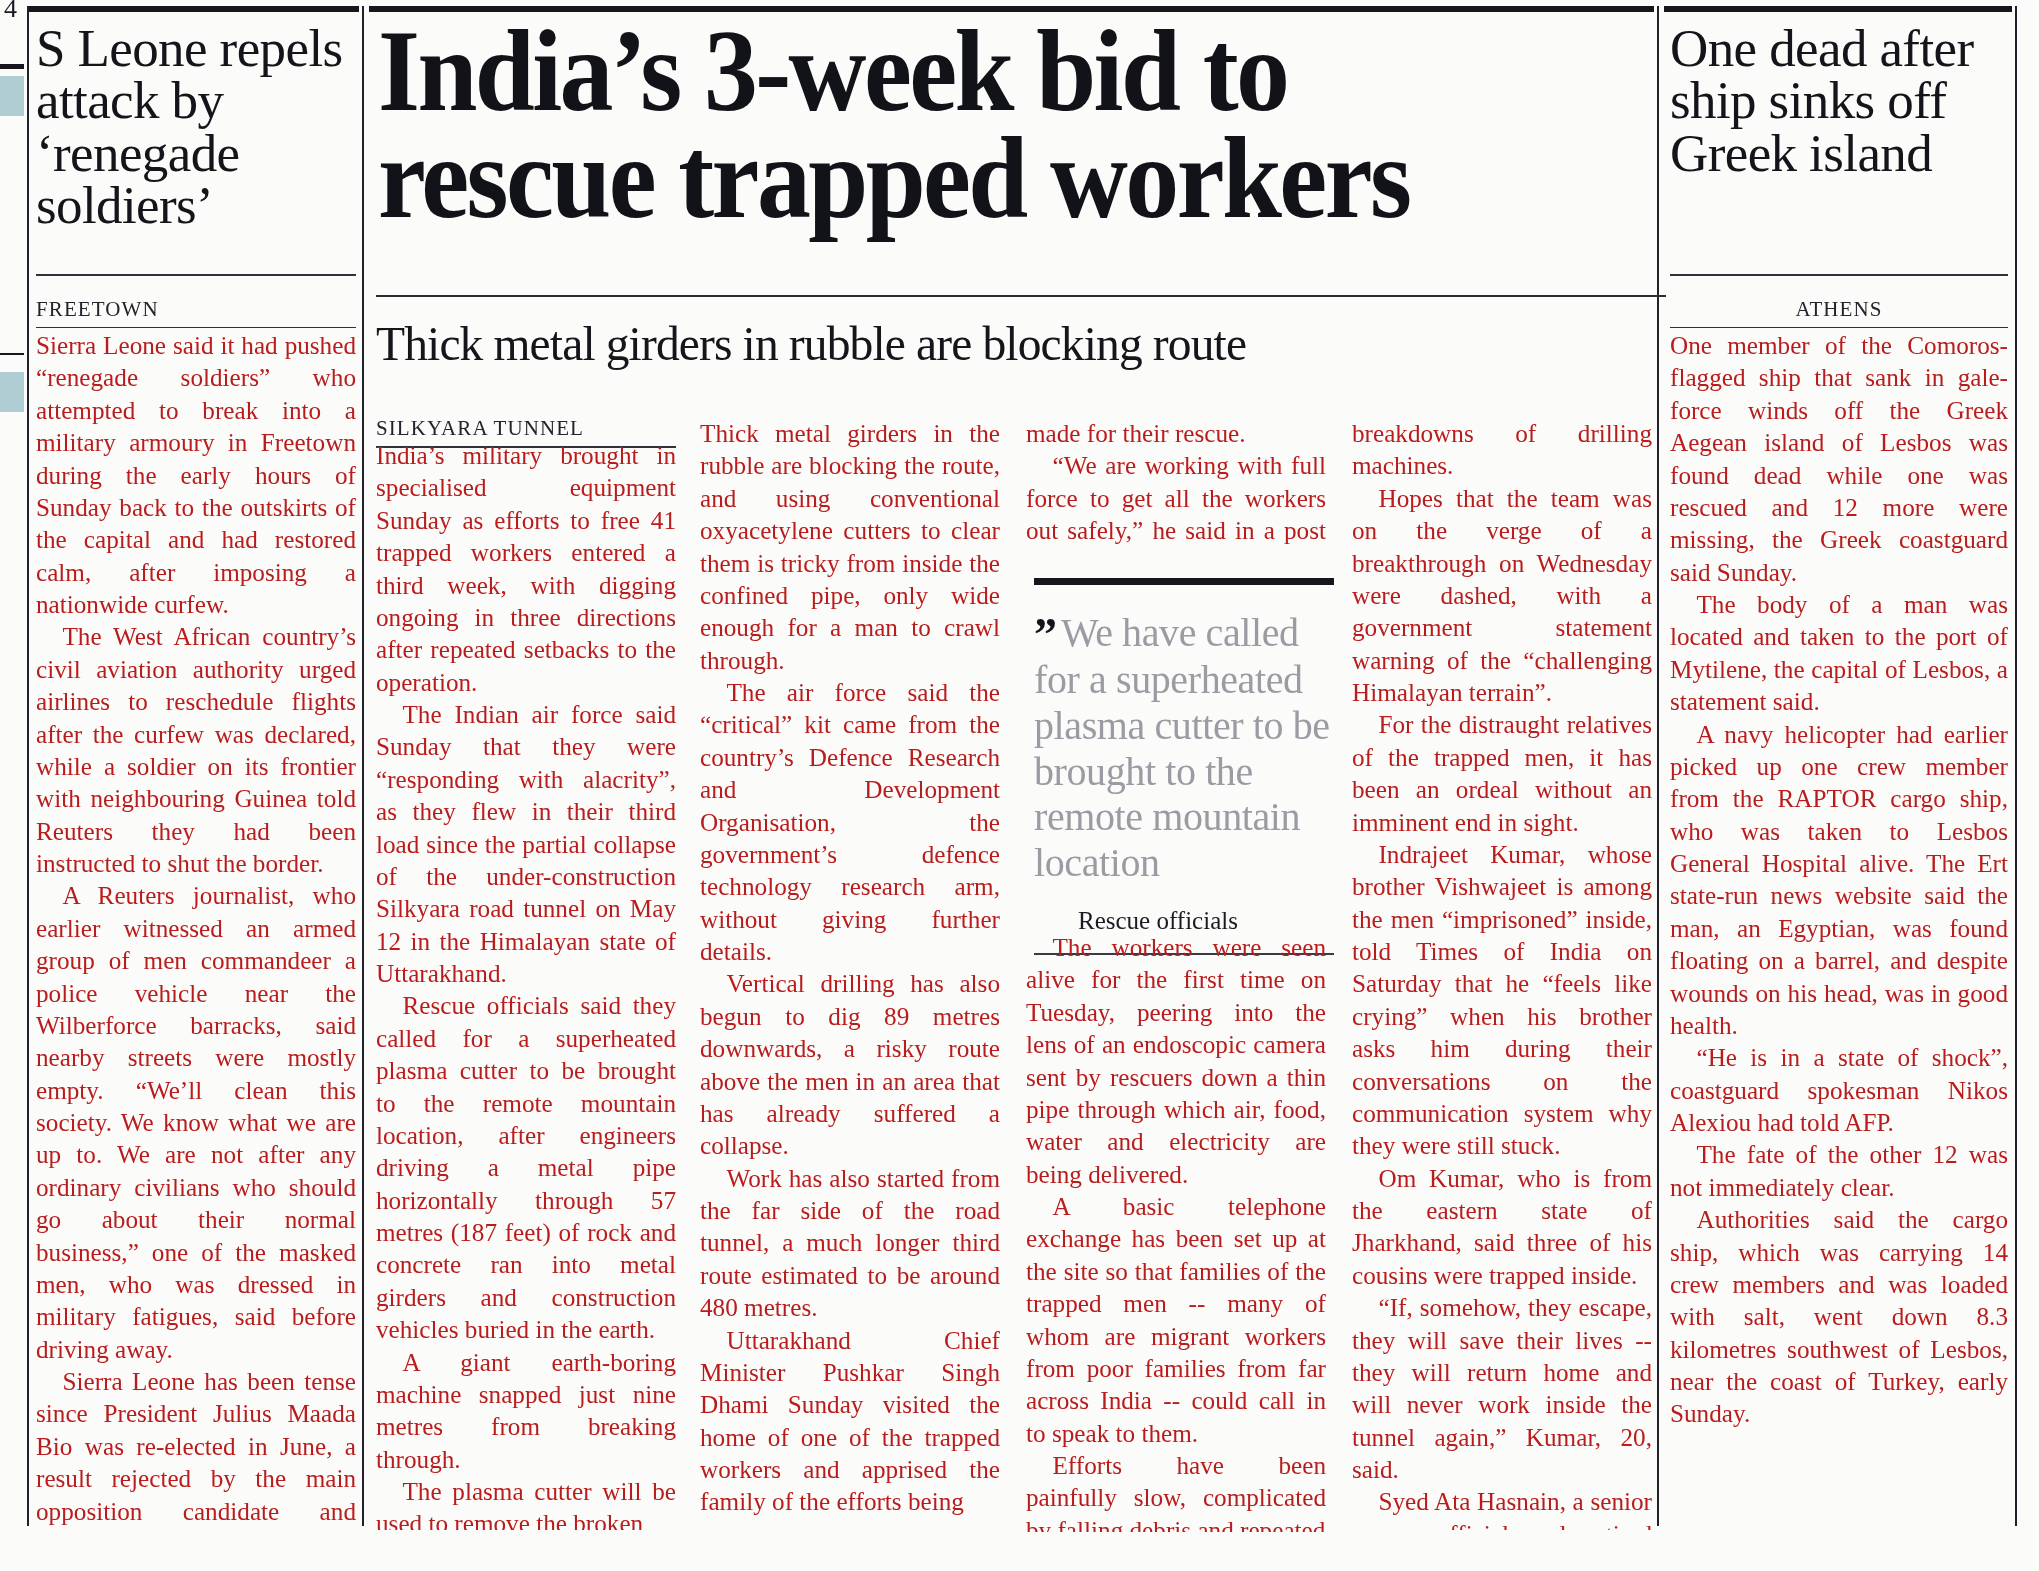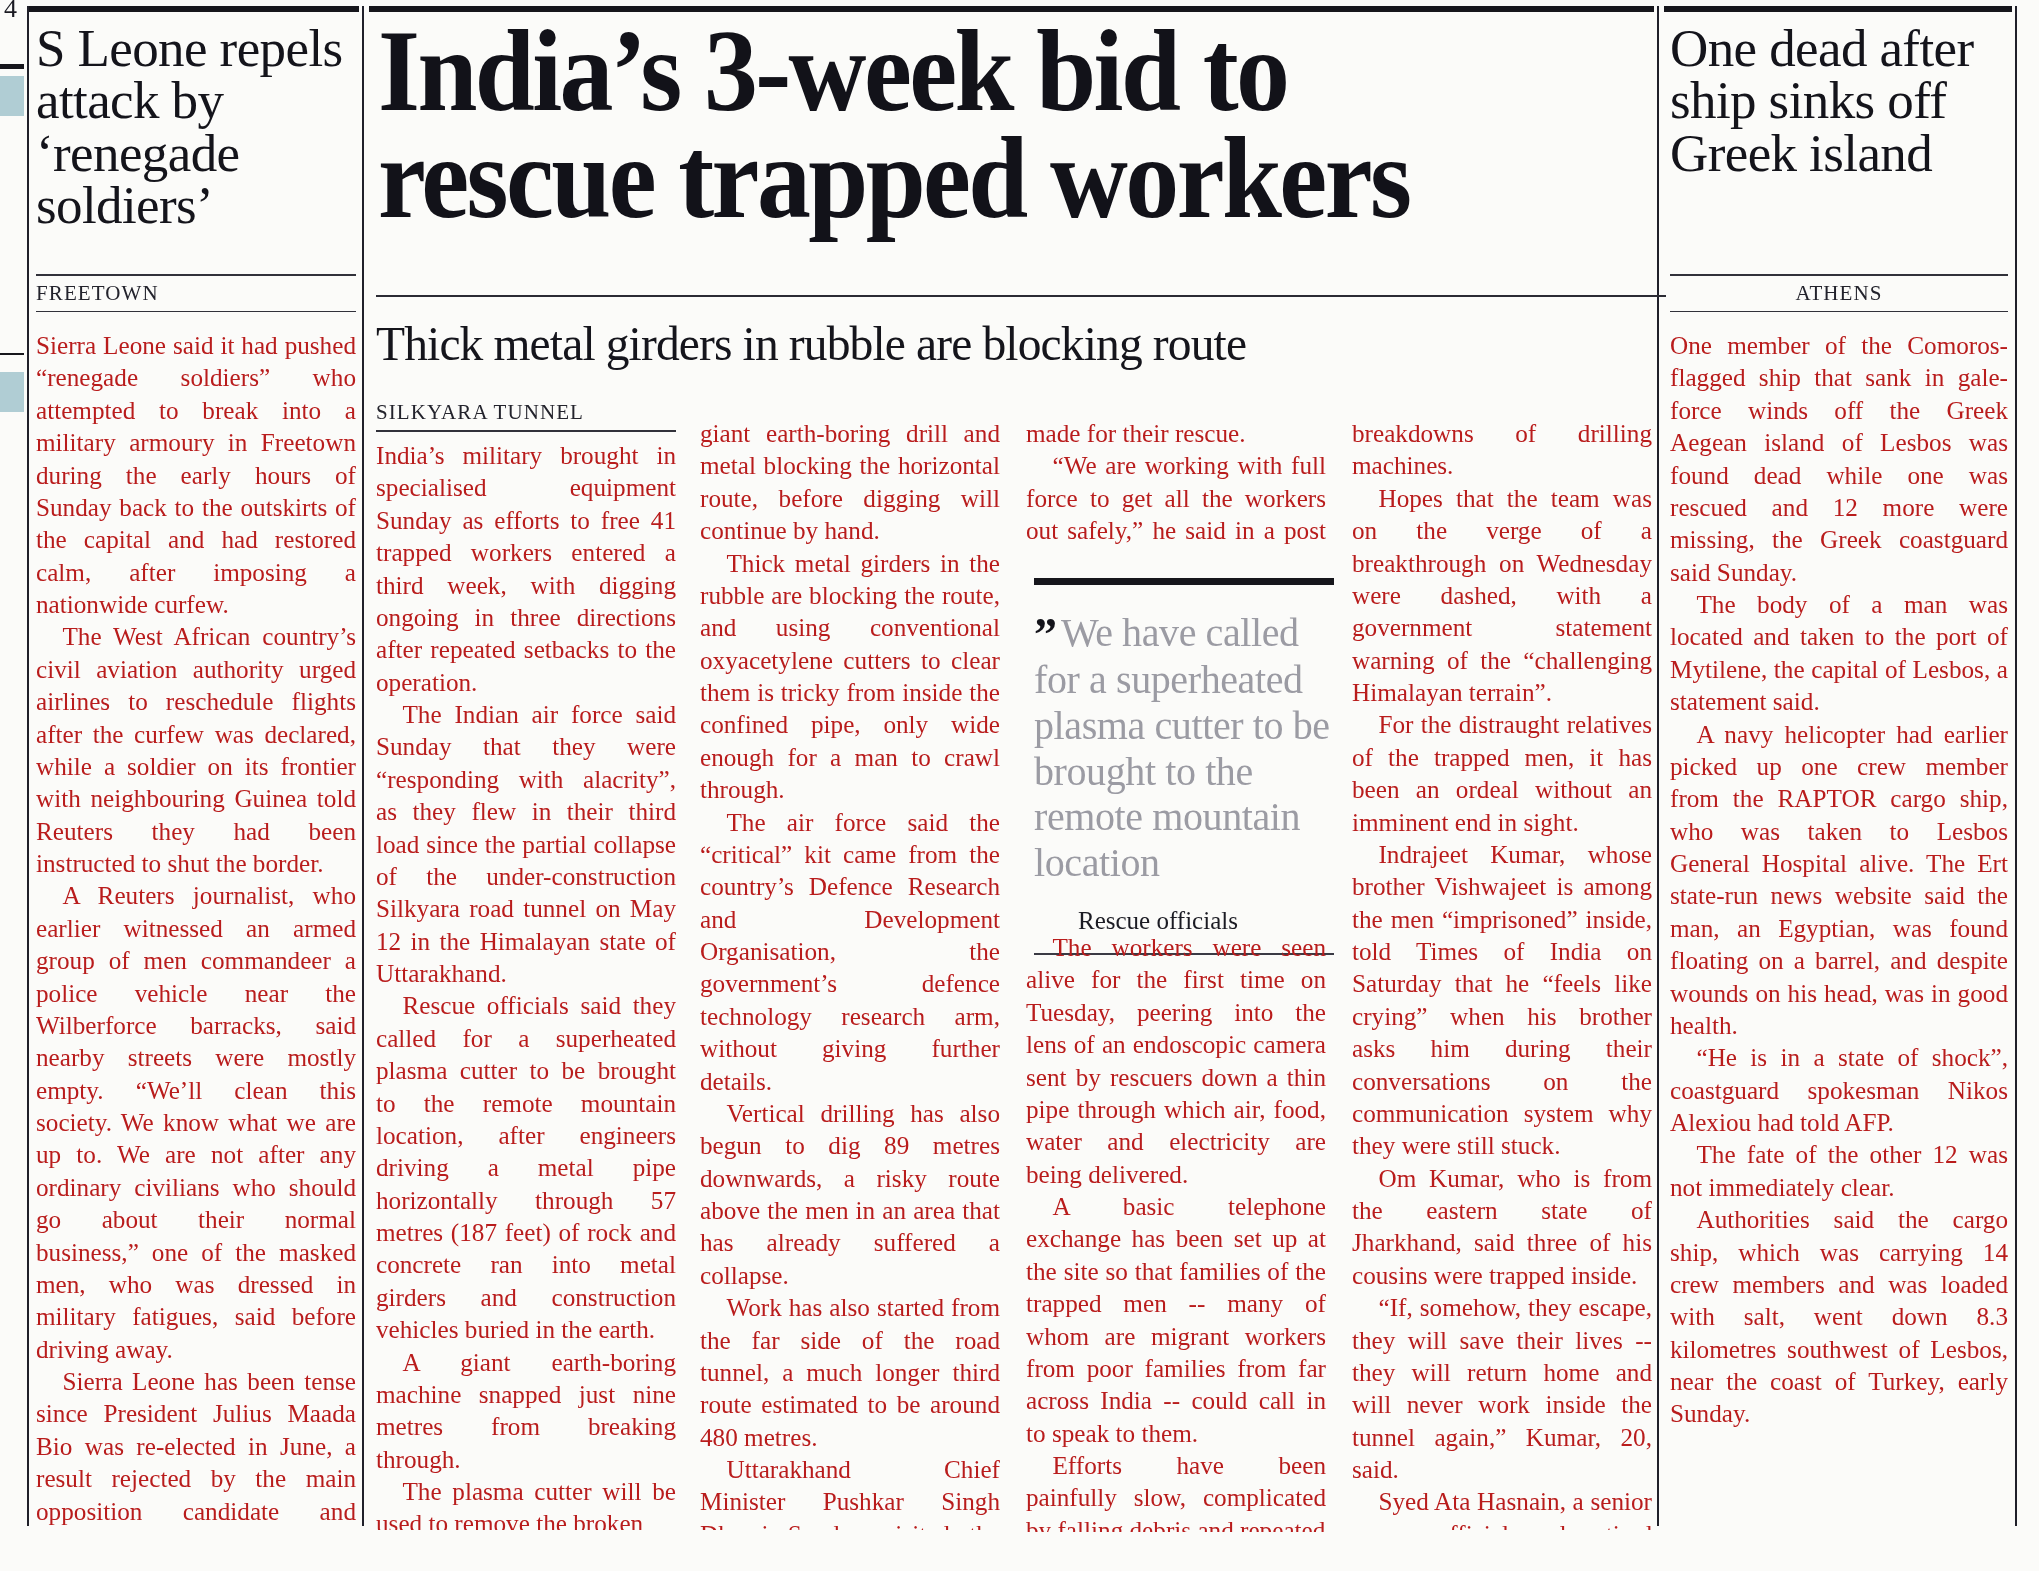--- a/index.html
+++ b/index.html
@@ -65,20 +65,21 @@
   
   .dateline-wrap{position:absolute;}
   .rule-thin{height:1.6px;background:#31313a;width:100%;}
   .dateline{
     font-family:"Liberation Serif", serif;
     font-size:21px;
     letter-spacing:1.1px;
     color:#23232c;
     padding:5px 0 5px 0;
     text-transform:uppercase;
+    margin-top:16px;
   }
 
   
   .col{
     position:absolute;
     box-sizing:border-box;
     font-family:"Liberation Serif", serif;
     font-size:25.2px;
     line-height:1.285;
     text-align:justify;
@@ -177,21 +178,20 @@
 
   <div class="col" style="left:376px;top:440px;width:300px;height:1090px;">
     <p>India’s military brought in specialised equipment Sunday as efforts to free 41 trapped workers entered a third week, with digging ongoing in three directions after repeated setbacks to the operation.</p>
     <p>The Indian air force said Sunday that they were “responding with alacrity”, as they flew in their third load since the partial collapse of the under-construction Silkyara road tunnel on May 12 in the Himalayan state of Uttarakhand.</p>
     <p>Rescue officials said they called for a superheated plasma cutter to be brought to the remote mountain location, after engineers driving a metal pipe horizontally through 57 metres (187 feet) of rock and concrete ran into metal girders and construction vehicles buried in the earth.</p>
     <p>A giant earth-boring machine snapped just nine metres from breaking through.</p>
     <p>The plasma cutter will be used to remove the broken</p>
   </div>
 
   <div class="col" style="left:700px;top:418px;width:300px;height:1112px;">
-    <p>giant earth-boring drill and metal blocking the horizontal route, before digging will continue by hand.</p>
     <p>Thick metal girders in the rubble are blocking the route, and using conventional oxyacetylene cutters to clear them is tricky from inside the confined pipe, only wide enough for a man to crawl through.</p>
     <p>The air force said the “critical” kit came from the country’s Defence Research and Development Organisation, the government’s defence technology research arm, without giving further details.</p>
     <p>Vertical drilling has also begun to dig 89 metres downwards, a risky route above the men in an area that has already suffered a collapse.</p>
     <p>Work has also started from the far side of the road tunnel, a much longer third route estimated to be around 480 metres.</p>
     <p>Uttarakhand Chief Minister Pushkar Singh Dhami Sunday visited the home of one of the trapped workers and apprised the family of the efforts being</p>
   </div>
 
   <div class="col" style="left:1026px;top:418px;width:300px;height:130px;">
     <p>made for their rescue.</p>
     <p>“We are working with full force to get all the workers out safely,” he said in a post on social media.</p>

